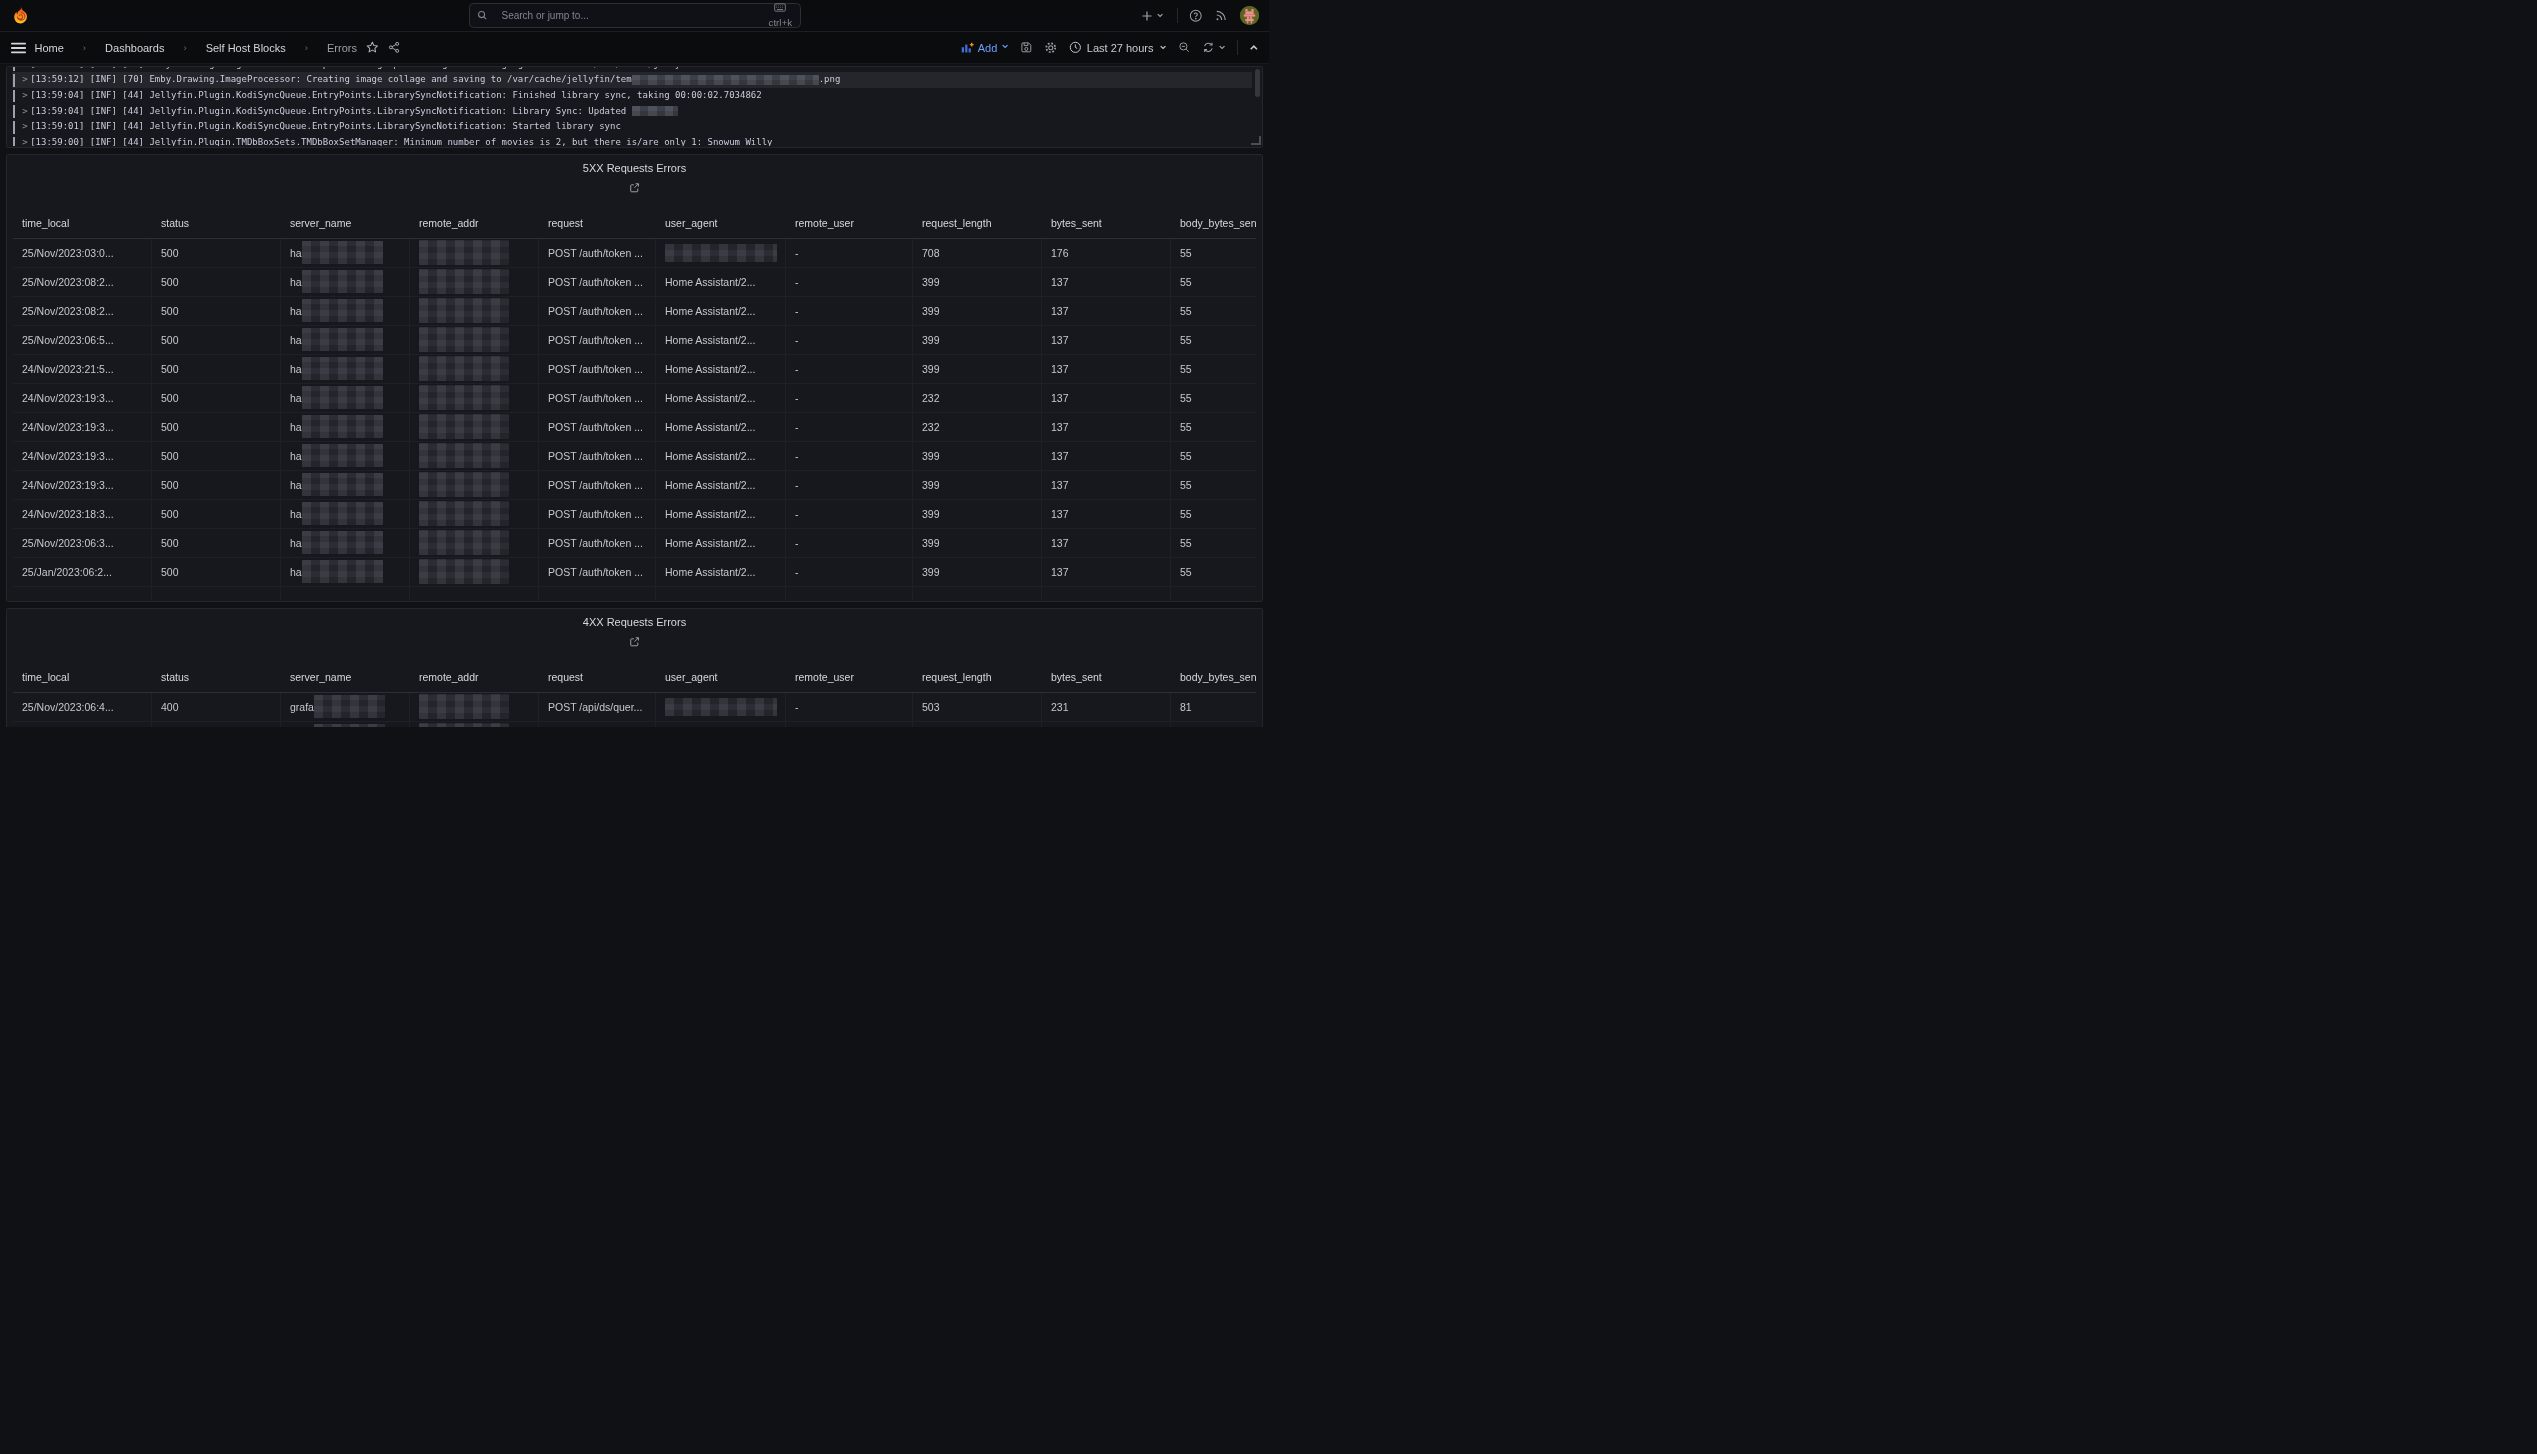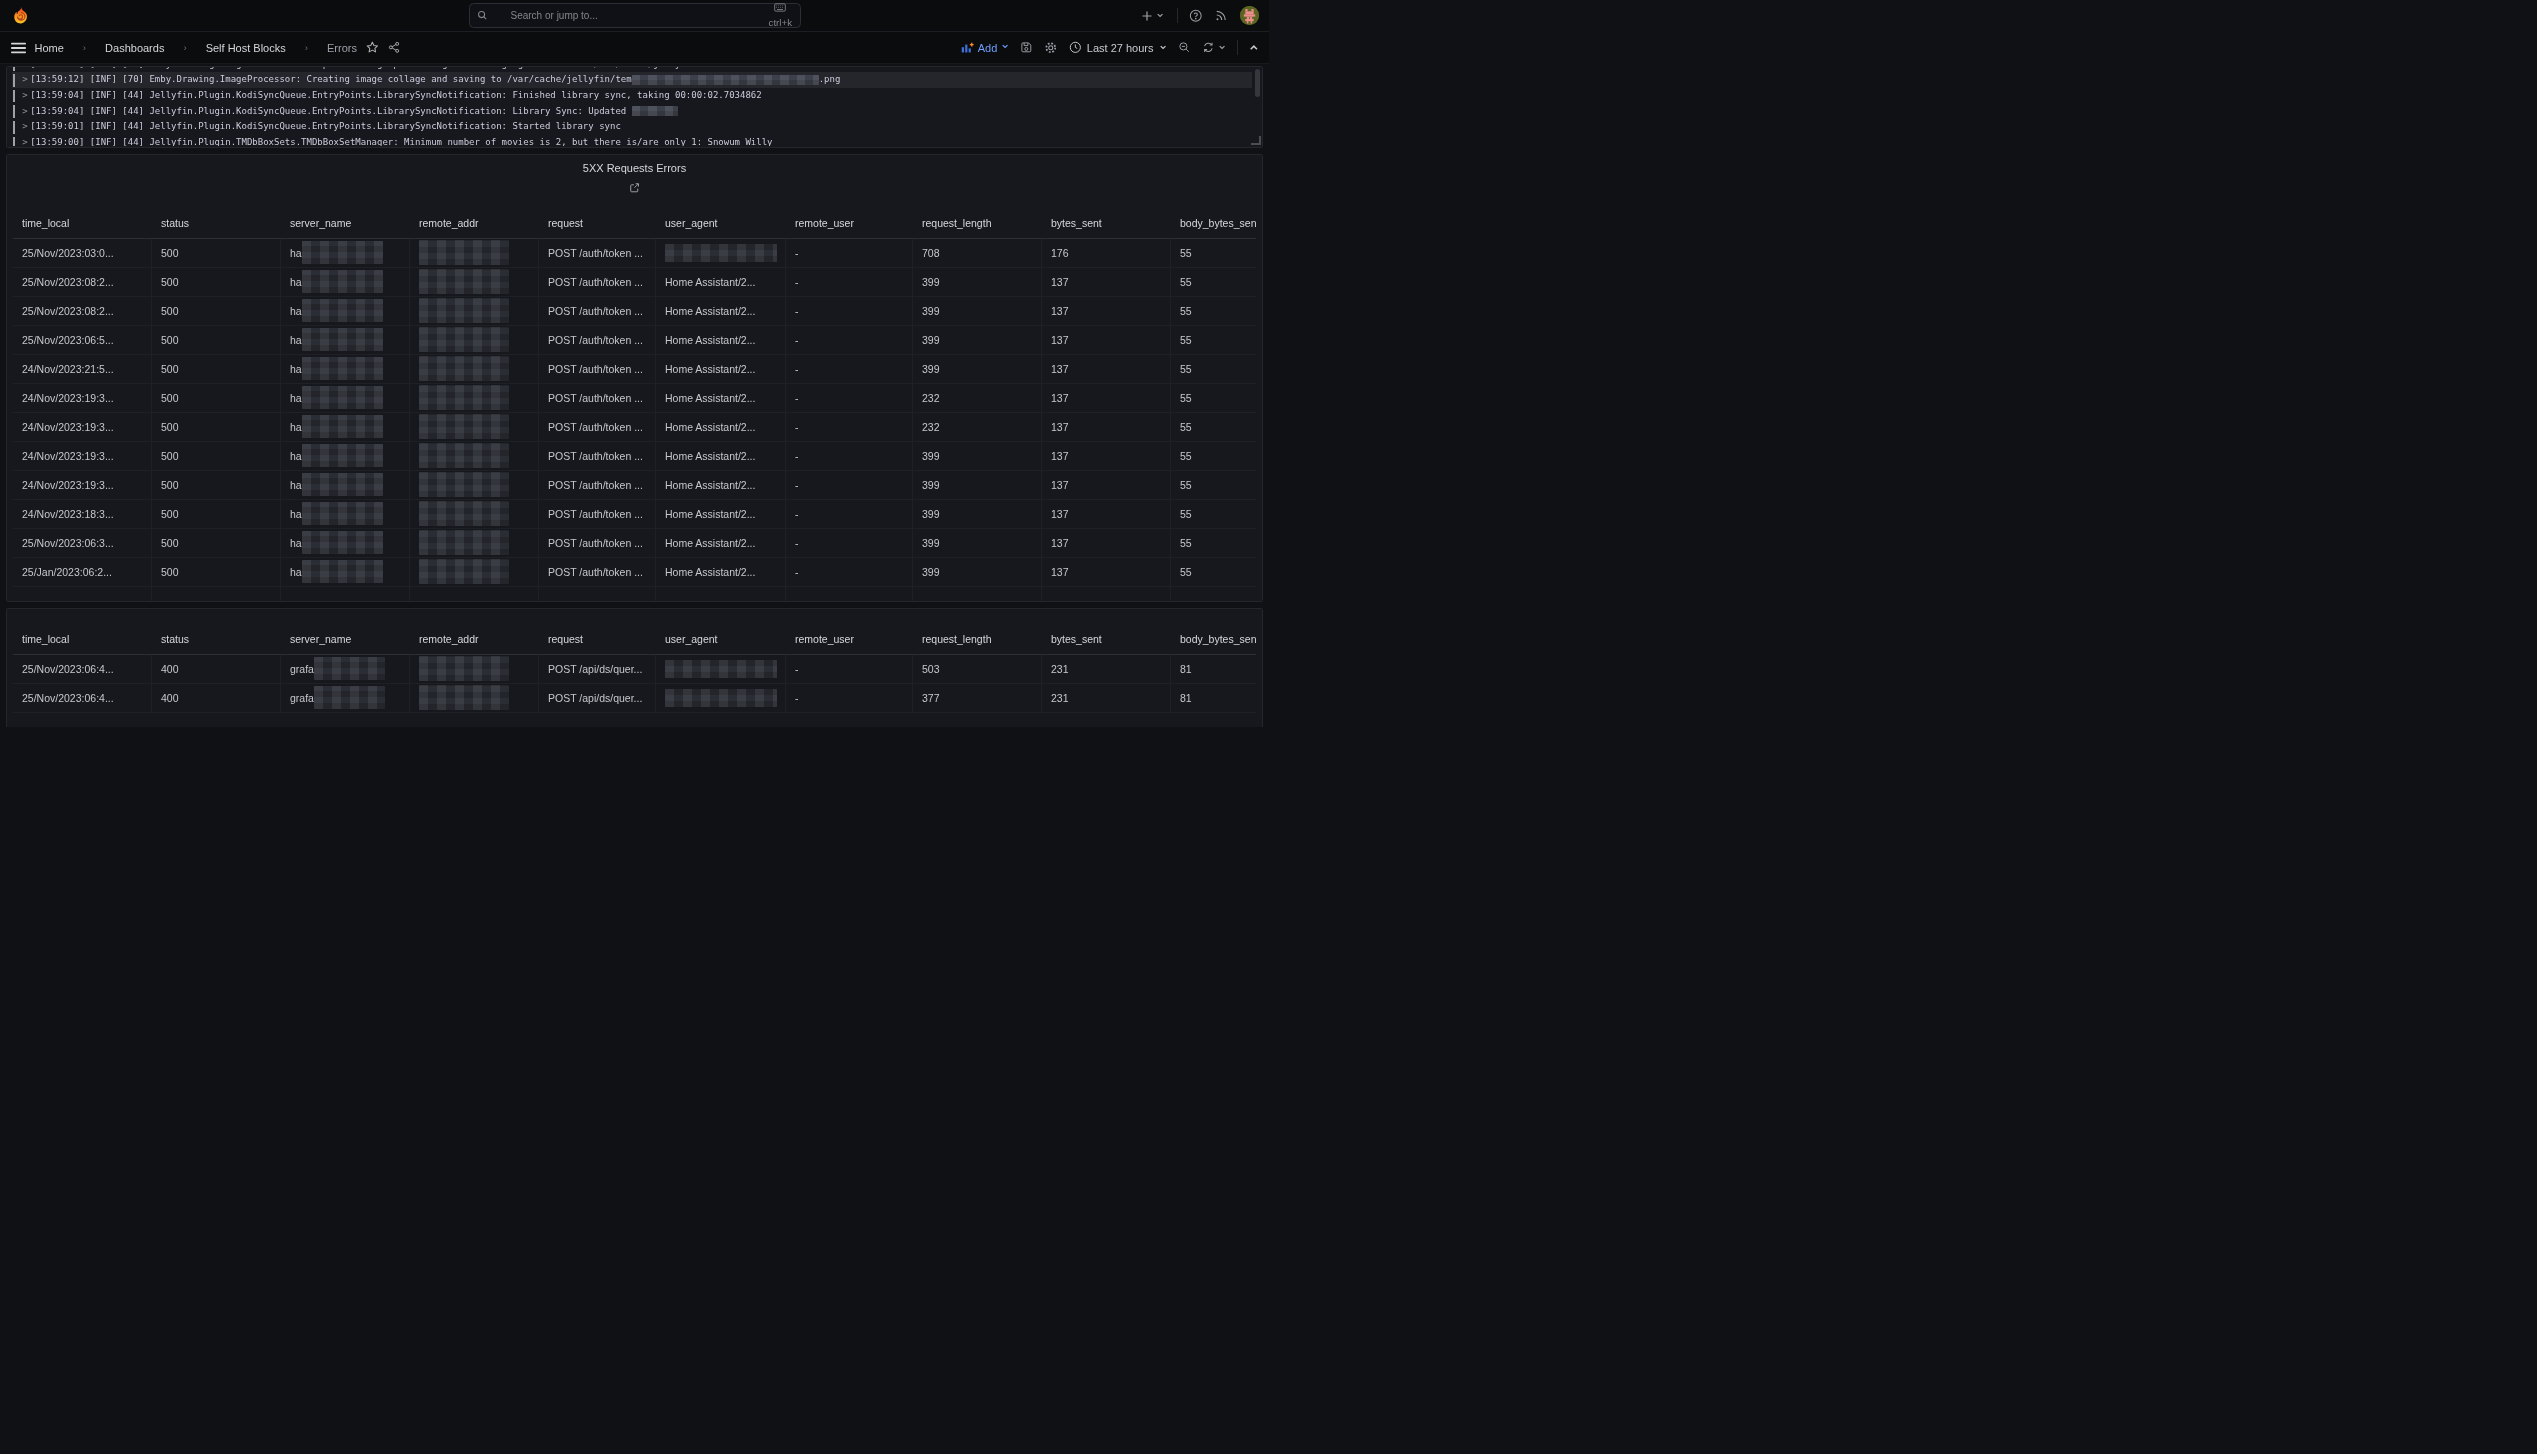--- a/index.html
+++ b/index.html
@@ -6,21 +6,21 @@
   body{width:1269px;height:727px;overflow:hidden;position:relative;
        font-family:"Liberation Sans",sans-serif;color:#c7c8cd;-webkit-font-smoothing:antialiased;}
   svg{display:block;}
 
   
   .topnav{height:31px;background:#0b0c0e;border-bottom:0.7px solid #1c1e23;
           display:flex;align-items:center;padding:0 10.5px;position:relative;z-index:5;}
   .logo{width:19.5px;height:19.5px;}
   .searchbox{position:absolute;left:50%;transform:translateX(-50%);width:315px;height:22.5px;
              background:#101116;border:0.7px solid #2c2e35;border-radius:4.5px;
-             display:flex;align-items:center;padding:0 7.5px;gap:21px;justify-content:flex-end;}
+             display:flex;align-items:center;padding:0 7.5px;gap:12px;justify-content:flex-end;}
   .searchbox input{flex:1;background:transparent;border:none;outline:none;color:#c7c8cd;
                    font-size:10px;font-family:"Liberation Sans",sans-serif;}
   .searchbox input::placeholder{color:#81858d;}
   .kbd-hint{display:flex;align-items:center;gap:4.5px;color:#81858d;font-size:9.7px;flex-direction:column;}
   .topnav-right{margin-left:auto;display:flex;align-items:center;gap:12px;}
   .icon-btn{display:flex;align-items:center;gap:3px;cursor:pointer;}
   .vdivider{width:0.7px;height:15px;background:#26282e;}
   .avatar{width:19px;height:19px;border-radius:50%;overflow:hidden;background:#5b6420;}
 
   
@@ -483,20 +483,27 @@
           <div class="tcell c6"></div>
           <div class="tcell c7"></div>
           <div class="tcell c8"></div>
           <div class="tcell c9"></div>
           <div class="tcell c10"></div>
         </div>
       </div>
   </div>
 
   <div class="panel tablepanel-4xx">
+    <div class="panel-title-row">
+      <span class="panel-title">4XX Requests Errors</span>
+      <svg width="11.2" height="11.2" viewBox="0 0 16 16" fill="none" stroke="#9da1a8" stroke-width="1.4">
+        <path d="M12.5 9.5v3.5a1 1 0 0 1-1 1h-8a1 1 0 0 1-1-1v-8a1 1 0 0 1 1-1H7"></path>
+        <path d="M9.5 2.5H13.5V6.5M13.3 2.7 7.8 8.2"></path>
+      </svg>
+    </div>
     <div class="gtable">
         <div class="trow thead">
           <div class="tcell th c1">time_local</div>
           <div class="tcell th c2">status</div>
           <div class="tcell th c3">server_name</div>
           <div class="tcell th c4">remote_addr</div>
           <div class="tcell th c5">request</div>
           <div class="tcell th c6">user_agent</div>
           <div class="tcell th c7">remote_user</div>
           <div class="tcell th c8">request_length</div>

